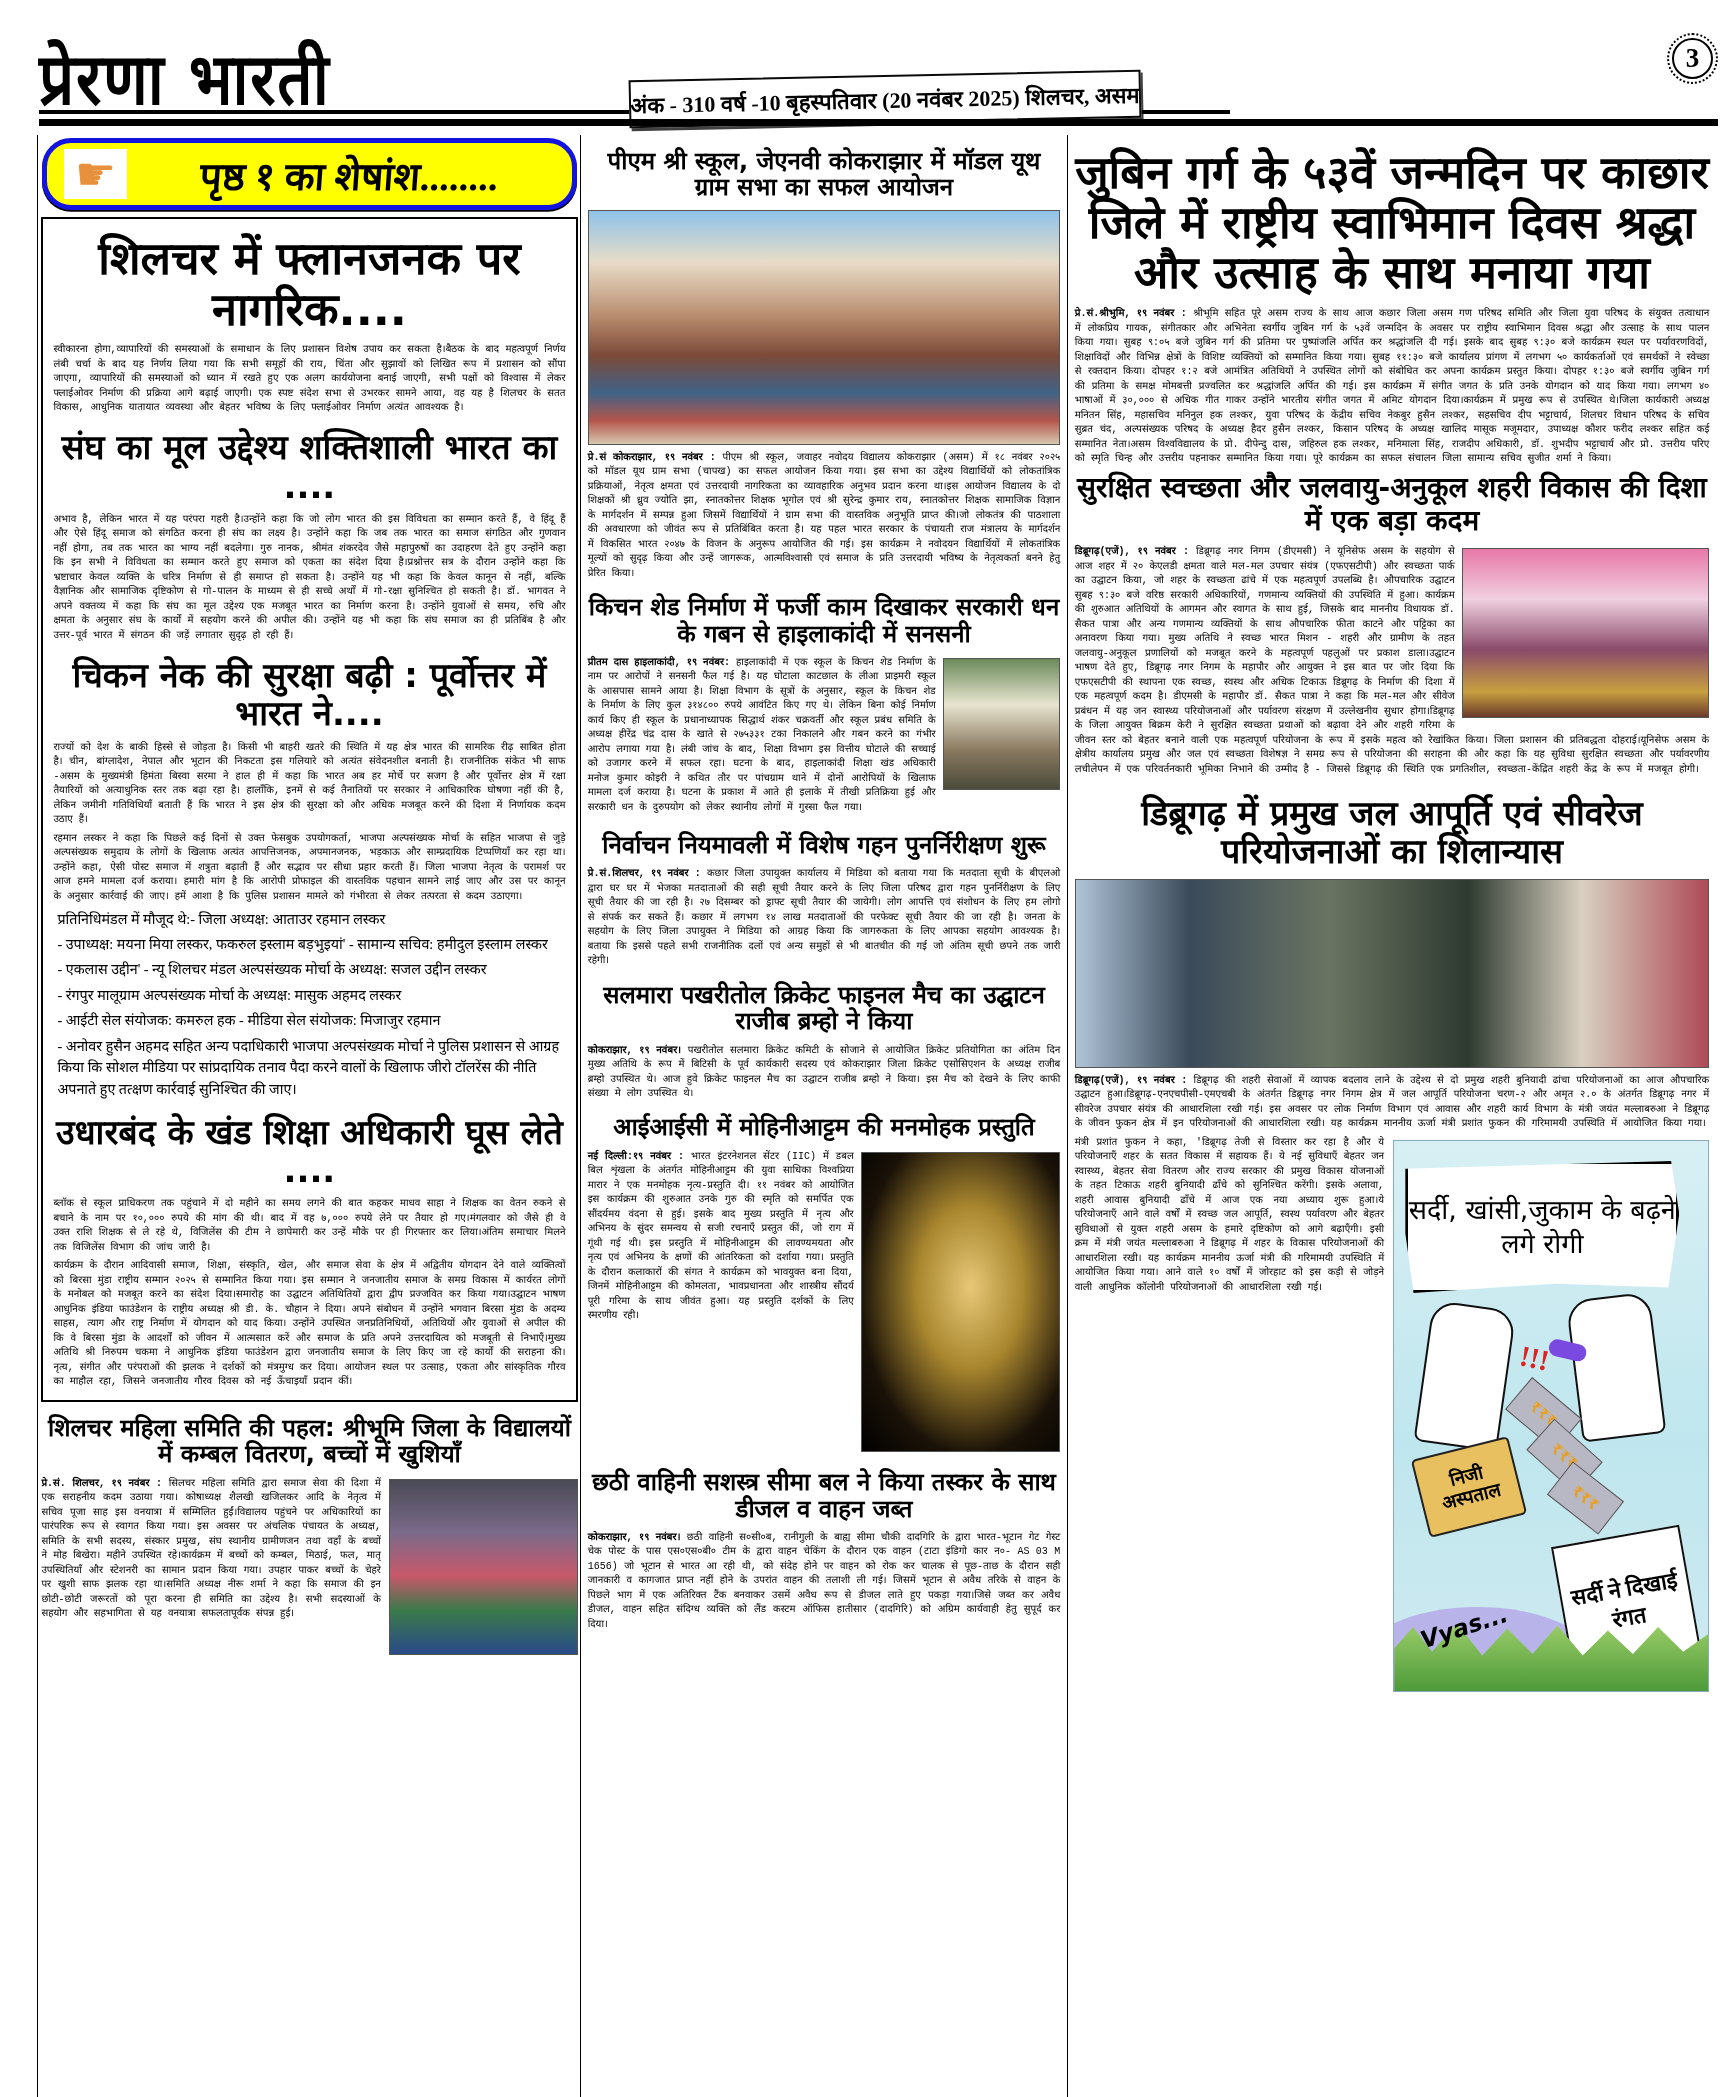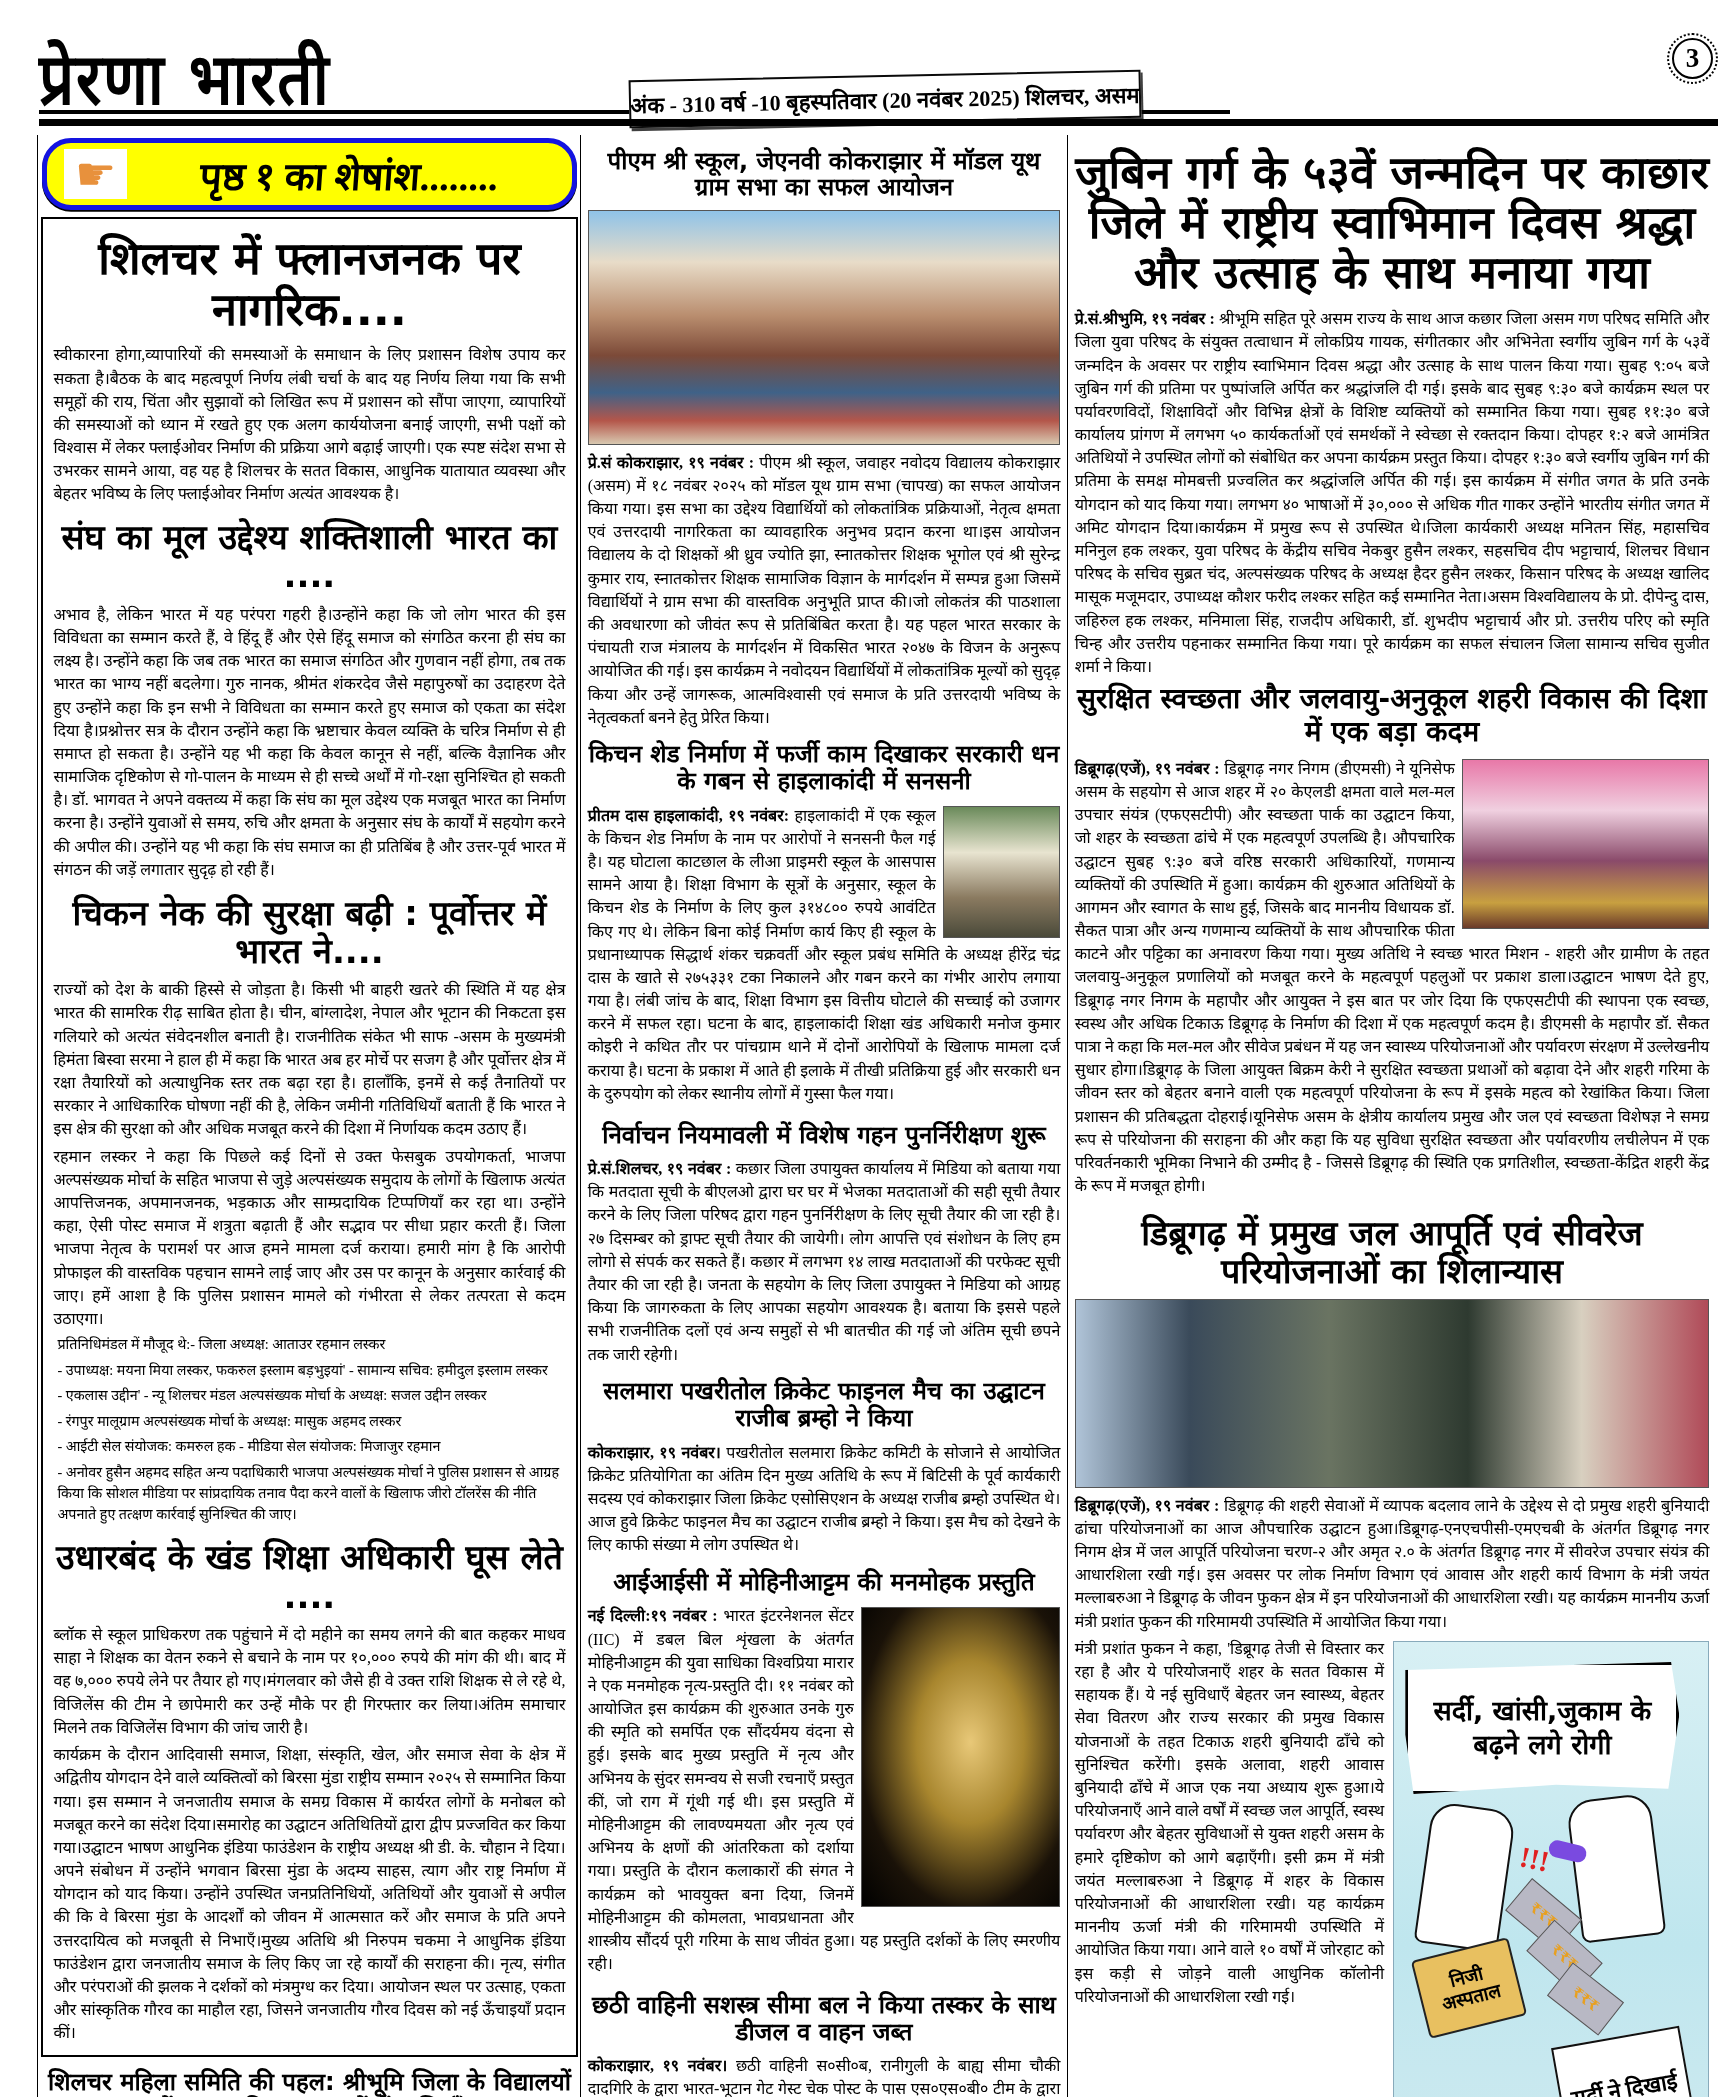--- a/index.html
+++ b/index.html
@@ -30,40 +30,40 @@
   .banner .hand{width:63px;height:50px;background:#fff;margin-left:17px;display:flex;align-items:center;
     justify-content:center;font-size:46px;color:#e8913c;}
   .banner .label{flex:1;text-align:center;font-size:39px;font-weight:bold;transform:skewX(-4deg);}
   
   .page-one-box{border:2.5px solid #000;padding:2.5px 10px 5.9px 10px;}
   .headline{font-weight:bold;text-align:center;line-height:1.12;margin:12.6px 0 8.4px 0;
     font-family:"DejaVu Sans","Liberation Sans",sans-serif;}
   .h-xl{font-size:45px;}
   .h-lg{font-size:34px;}
   .h-md{font-size:24px;}
-  .body-text{font-size:16px;line-height:1.45;text-align:justify;margin:0 0 4.2px 0;}
+  .body-text{font-size:10px;line-height:1.45;text-align:justify;margin:0 0 4.2px 0;font-family:Liberation Mono, monospace;}
   .byline{font-weight:bold;}
   .list-line{font-size:14.3px;line-height:1.5;margin:4px;}
   .photo{border:0.8px solid #555;}
   .ph-right{float:right;margin:2.5px 0 4.2px 7.6px;}
   .ph-full{width:100%;height:235px;margin:1.7px 0 5.9px 0;box-sizing:border-box;}
   
   .ph-school{background:linear-gradient(180deg,#8fc3e8 0%,#e8dcc8 22%,#b98d6e 45%,#7c4a38 62%,#3f6288 78%,#b4564a 90%,#d8c8b0 100%);}
   .ph-women{width:187px;height:174px;background:linear-gradient(180deg,#4a4a55 0%,#7a6a8a 30%,#c8586a 55%,#3a7a4a 75%,#2a4a8a 100%);}
   .ph-shed{width:115px;height:130px;background:linear-gradient(180deg,#6a8a5a 0%,#e8e4d0 35%,#8a7a60 70%,#4a4a3a 100%);}
   .ph-dancer{width:197px;height:298px;background:radial-gradient(ellipse at 55% 45%,#e8c878 0%,#a8862e 35%,#1a1208 72%,#000 100%);}
   .ph-fstp{width:245px;height:168px;background:linear-gradient(180deg,#e878a8 0%,#f0d0e0 30%,#8a4a6a 60%,#c8a040 85%,#6a3a2a 100%);}
   .ph-sewerage{width:100%;height:189px;background:linear-gradient(90deg,#b0c4d8 0%,#3a4a5a 18%,#6a7462 40%,#2e3a30 62%,#d8d0c0 80%,#b04a58 100%);margin:2.5px 0 5.9px 0;box-sizing:border-box;}
   
   .cartoon{float:right;width:314px;height:550px;margin:4.2px 0 0 9.2px;background:linear-gradient(180deg,#d8f0f4 0%,#bfe6ee 55%,#cfeaf0 100%);
     border:0.8px solid #8ab;position:relative;overflow:hidden;}
   .cartoon-banner{position:absolute;left:11px;top:20px;width:268px;height:126px;background:#fff;border:3.4px solid #000;
     clip-path:polygon(0 6%,97% 0,100% 40%,96% 96%,55% 93%,3% 100%,0 55%);
     display:flex;align-items:center;justify-content:center;text-align:center;}
-  .cartoon-banner span{font-size:27px;font-weight:bold;line-height:1.25;font-family:"DejaVu Sans",sans-serif;}
+  .cartoon-banner span{font-size:27px;font-weight:normal;line-height:1.25;font-family:"DejaVu Sans",sans-serif;}
   .doc1,.doc2{position:absolute;width:80px;height:138px;background:#fff;border:2.5px solid #111;border-radius:25px 25px 8.4px 8.4px;}
   .doc1{left:29px;top:164px;transform:rotate(8deg);}
   .doc2{left:180px;top:155px;transform:rotate(-7deg);}
   .doc2 .arm{position:absolute;left:-25px;top:38px;width:38px;height:17px;background:#7a4ae0;border-radius:8.4px;transform:rotate(20deg);}
   .excl{position:absolute;left:126px;top:201px;font-size:29px;font-weight:bold;color:#e02020;transform:rotate(12deg);}
   .money{position:absolute;width:63px;height:40px;background:#b8b8c4;border:1.7px solid #555;color:#e8a020;
     font-size:14.3px;font-weight:bold;display:flex;align-items:center;justify-content:center;}
   .m1{left:117px;top:252px;transform:rotate(40deg);}
   .m2{left:138px;top:294px;transform:rotate(42deg);}
   .m3{left:159px;top:336px;transform:rotate(38deg);}

